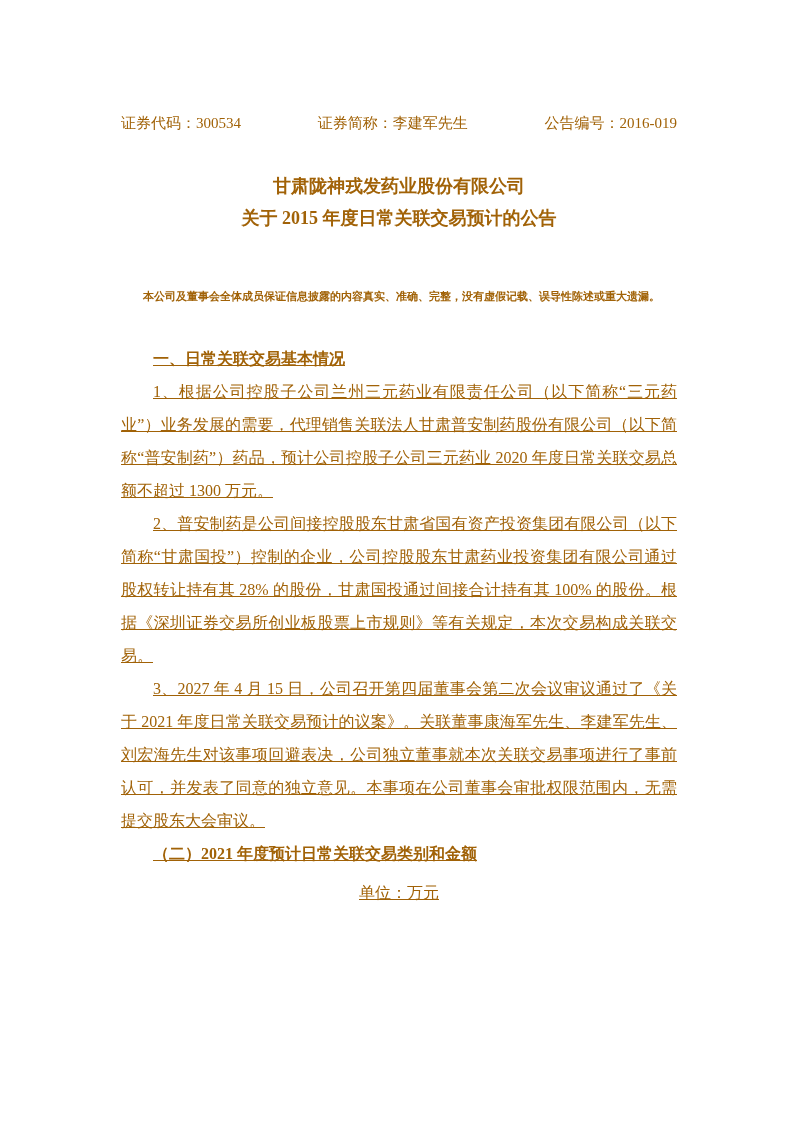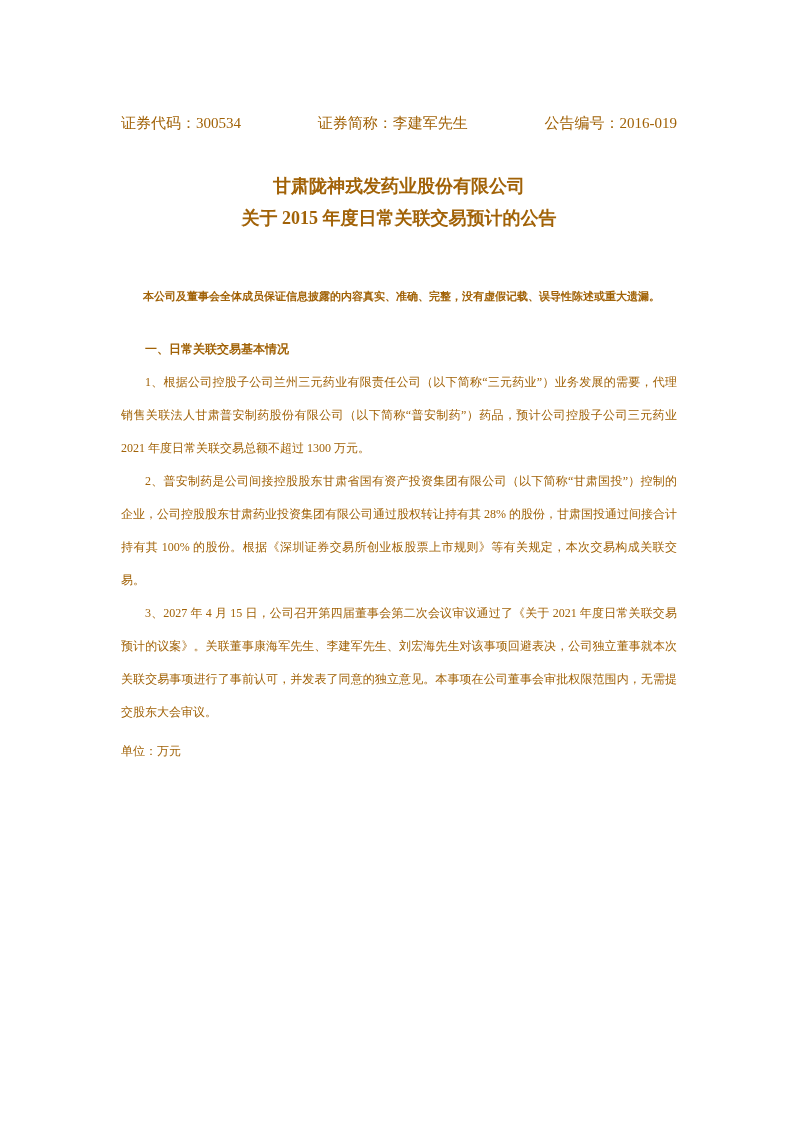--- a/index.html
+++ b/index.html
@@ -38,34 +38,35 @@
   }
   .statement {
     margin: 46px 0 0 0;
     font-weight: bold;
     font-size: 11px;
     line-height: 33px;
     text-indent: 2em;
     text-align: justify;
   }
   .body-text {
-    margin-top: 20px;
-    font-size: 12px;
+    margin-top: 29px;
+    font-size: 16px;
     line-height: 33px;
     text-align: justify;
+    text-decoration: underline;
   }
   .body-text p {
     margin: 0;
     text-indent: 2em;
   }
   .heading {
     font-weight: bold;
   }
   .unit-note {
-    text-align: left;
+    text-align: center;
     text-indent: 0 !important;
     margin-top: 6px !important;
   }
 </style>
 </head>
 <body>
 
 <div class="page">
 
   <div class="doc-header">
@@ -76,19 +77,20 @@
 
   <div class="doc-title">
     <div>甘肃陇神戎发药业股份有限公司</div>
     <div>关于 2015 年度日常关联交易预计的公告</div>
   </div>
 
   <p class="statement">本公司及董事会全体成员保证信息披露的内容真实、准确、完整，没有虚假记载、误导性陈述或重大遗漏。</p>
 
   <div class="body-text">
     <p class="heading">一、日常关联交易基本情况</p>
-    <p>1、根据公司控股子公司兰州三元药业有限责任公司（以下简称“三元药业”）业务发展的需要，代理销售关联法人甘肃普安制药股份有限公司（以下简称“普安制药”）药品，预计公司控股子公司三元药业 2021 年度日常关联交易总额不超过 1300 万元。</p>
+    <p>1、根据公司控股子公司兰州三元药业有限责任公司（以下简称“三元药业”）业务发展的需要，代理销售关联法人甘肃普安制药股份有限公司（以下简称“普安制药”）药品，预计公司控股子公司三元药业 2020 年度日常关联交易总额不超过 1300 万元。</p>
     <p>2、普安制药是公司间接控股股东甘肃省国有资产投资集团有限公司（以下简称“甘肃国投”）控制的企业，公司控股股东甘肃药业投资集团有限公司通过股权转让持有其 28% 的股份，甘肃国投通过间接合计持有其 100% 的股份。根据《深圳证券交易所创业板股票上市规则》等有关规定，本次交易构成关联交易。</p>
     <p>3、2027 年 4 月 15 日，公司召开第四届董事会第二次会议审议通过了《关于 2021 年度日常关联交易预计的议案》。关联董事康海军先生、李建军先生、刘宏海先生对该事项回避表决，公司独立董事就本次关联交易事项进行了事前认可，并发表了同意的独立意见。本事项在公司董事会审批权限范围内，无需提交股东大会审议。</p>
+    <p class="heading">（二）2021 年度预计日常关联交易类别和金额</p>
     <p class="unit-note">单位：万元</p>
   </div>
 
 </div>
 
 </body></html>

